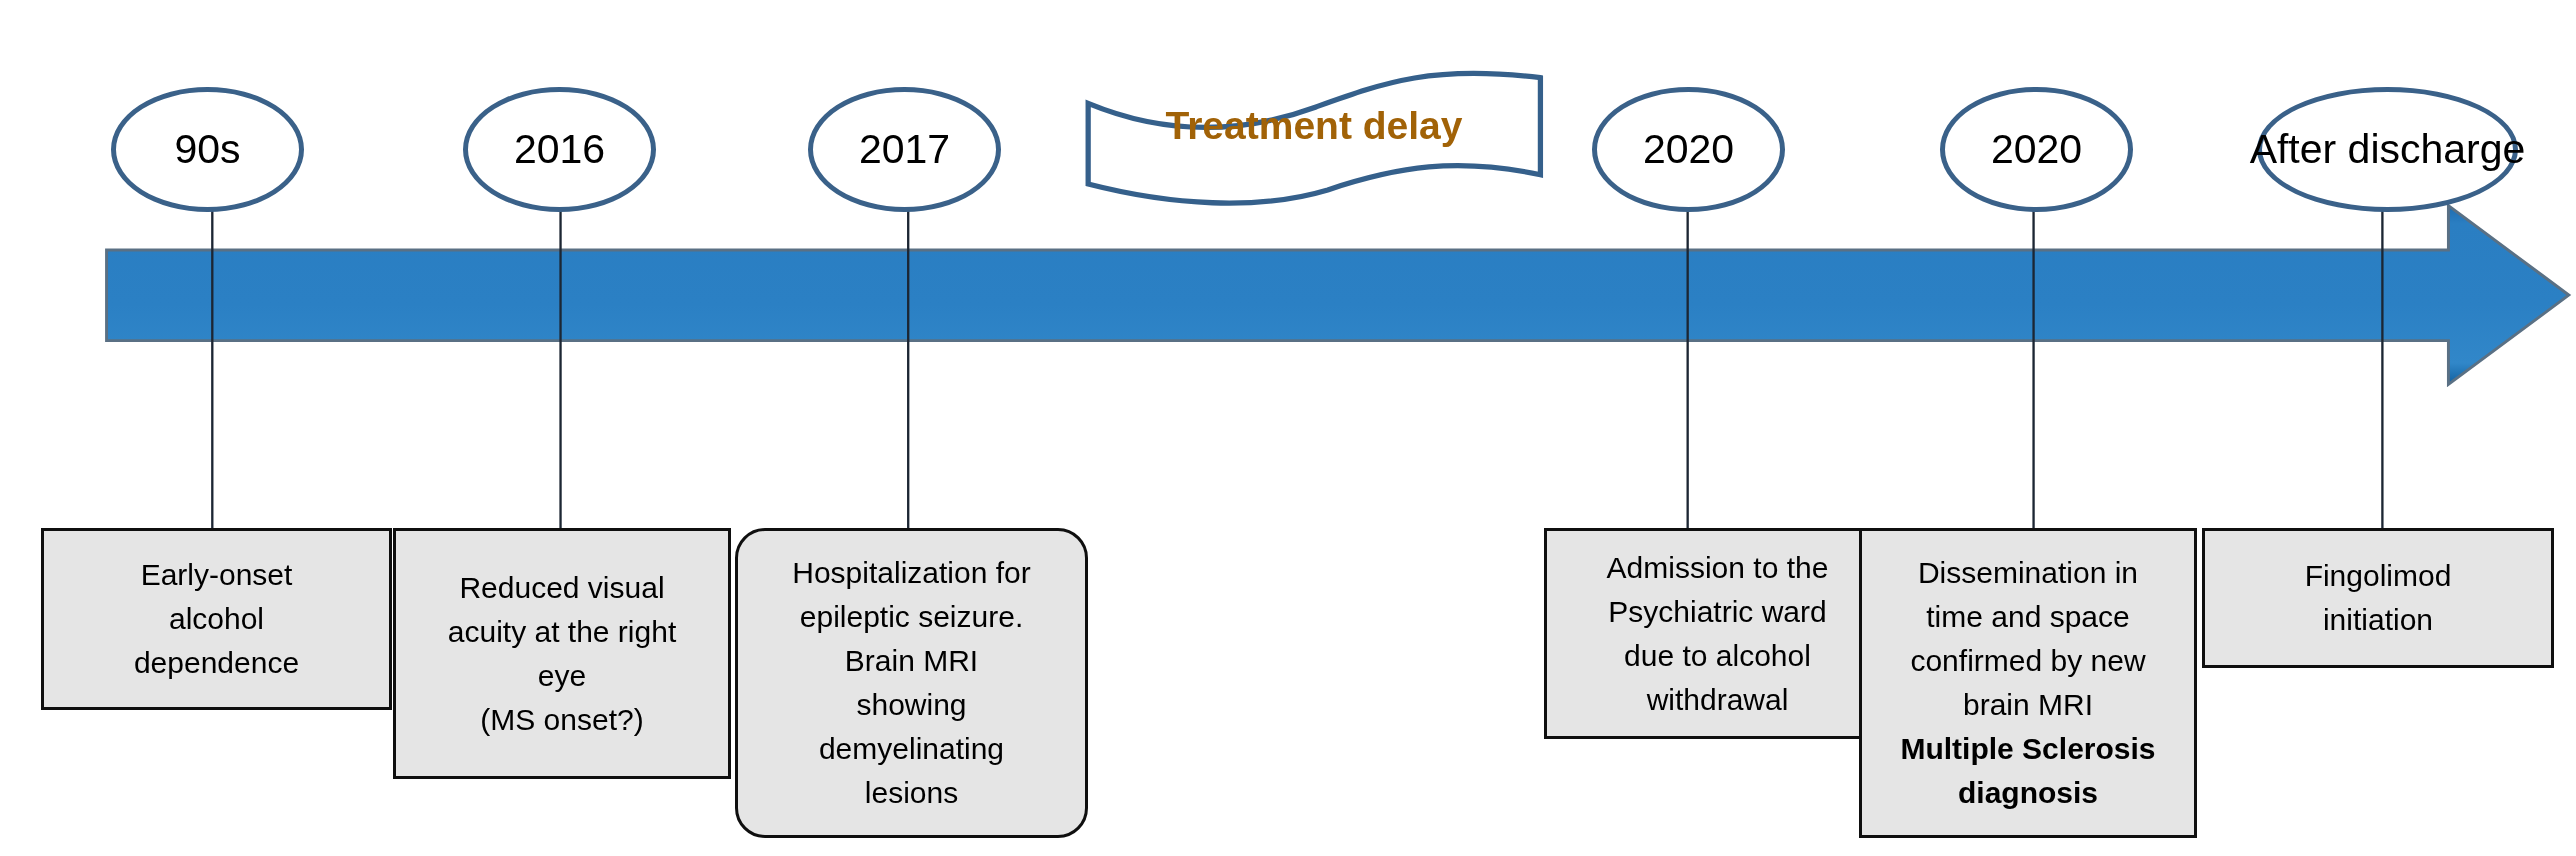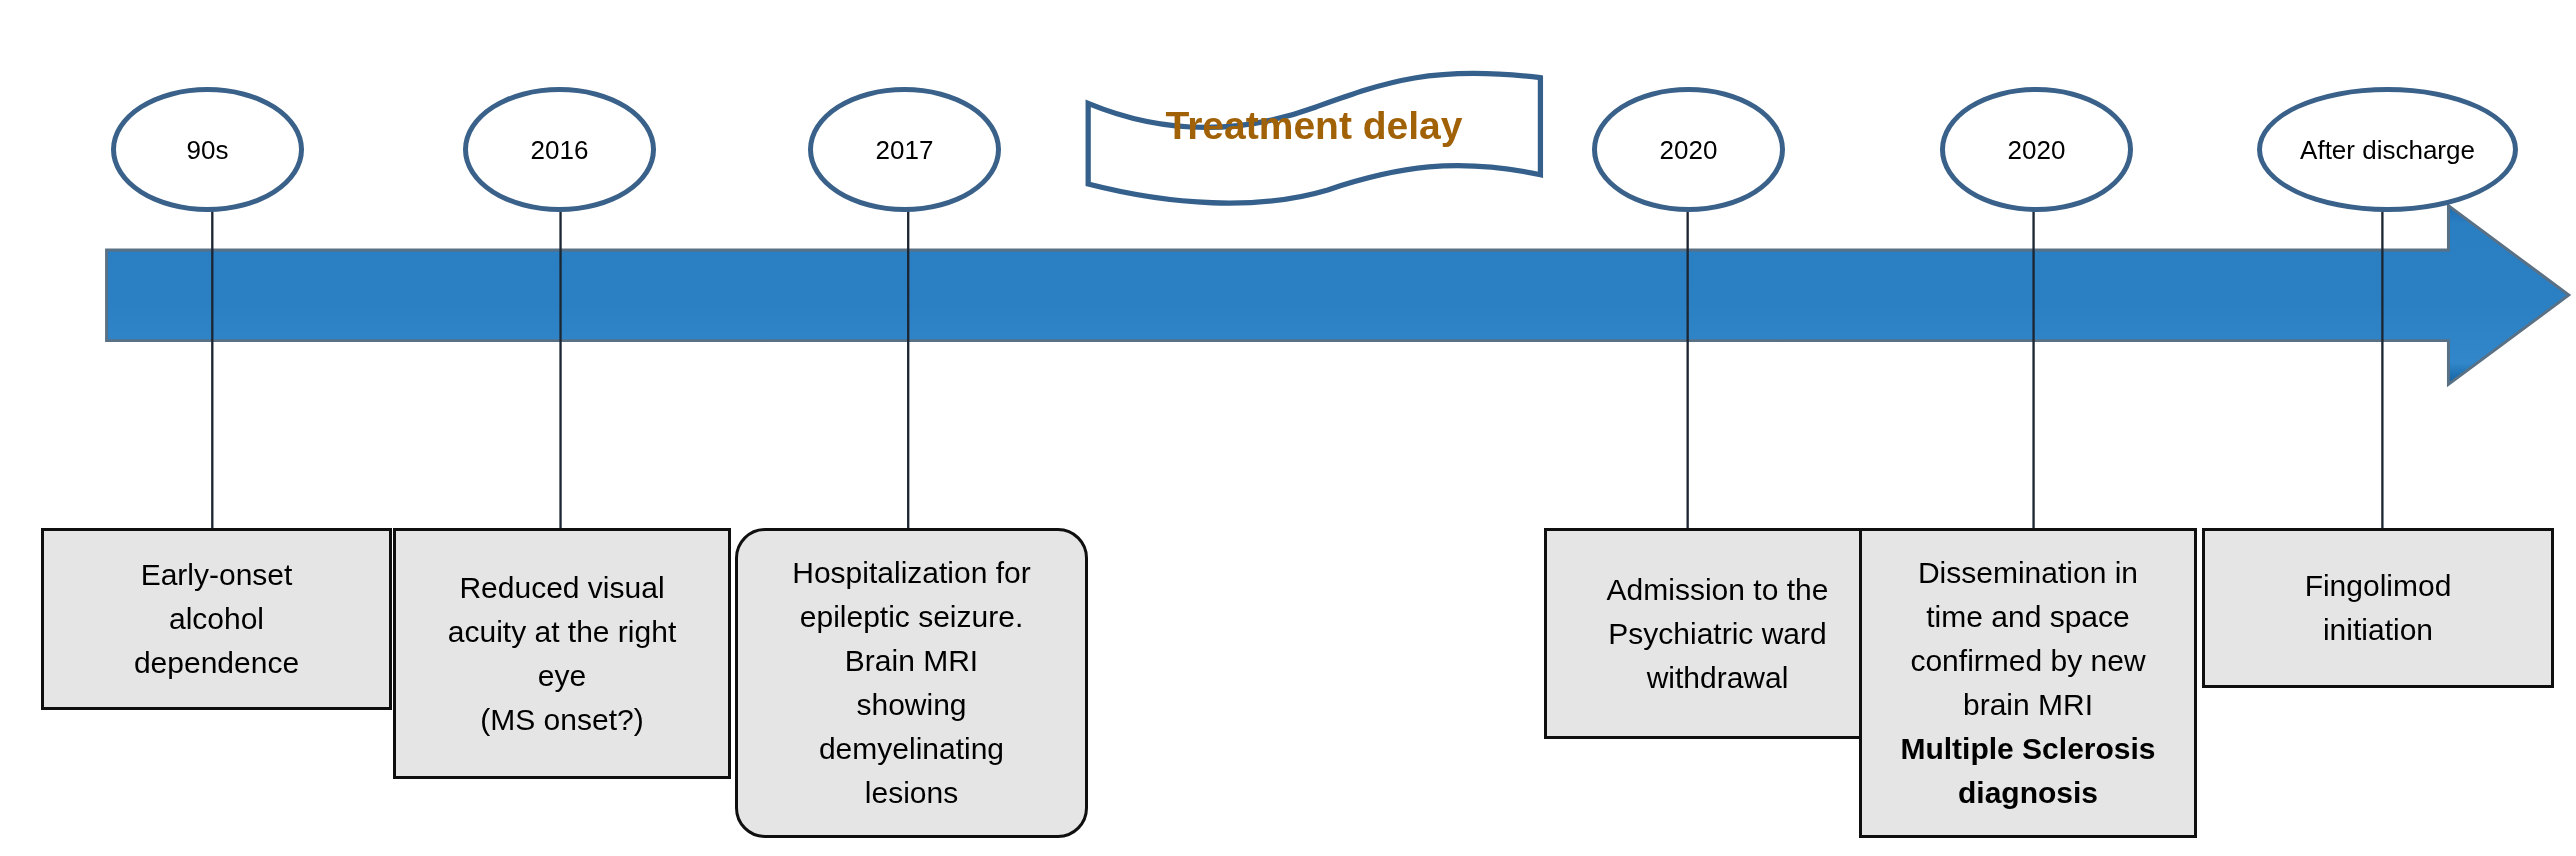--- a/index.html
+++ b/index.html
@@ -18,21 +18,21 @@
   .node {
     position: absolute;
     box-sizing: border-box;
     width: 193px; height: 125px; top: 87px;
     border: 5.8px solid var(--node-outline, #3a6189);
     border-radius: 50%;
     background: #ffffff;
     display: flex; align-items: center; justify-content: center;
     z-index: 3;
   }
-  .node-label { font-size: 26px; line-height: 1; color: #000; white-space: nowrap; }
+  .node-label { font-size: 41px; line-height: 1; color: #000; white-space: nowrap; }
   .n0 { left: 111px; }
   .n1 { left: 463px; }
   .n2 { left: 808px; }
   .n3 { left: 1592px; }
   .n4 { left: 1940px; }
   .n5 { left: 2257px; width: 261px; }
 
   
   .banner-label {
     position: absolute; left: 1082px; top: 56px; width: 464px; height: 140px;
@@ -53,21 +53,21 @@
     text-align: center;
     font-size: 30px; line-height: 44px;
     z-index: 2;
   }
   .event-box .bold { font-weight: bold; }
   .b0 { left: 41px;   width: 351px; height: 182px; }
   .b1 { left: 393px;  width: 338px; height: 251px; }
   .b2 { left: 735px; width: 353px; height: 310px; border-radius: 30px; }
   .b3 { left: 1544px; width: 347px; height: 211px; }
   .b4 { left: 1859px; width: 338px; height: 310px; }
-  .b5 { left: 2202px; width: 352px; height: 160px; }
+  .b5 { left: 2202px; width: 352px; height: 140px; }
 </style>
 </head>
 <body>
 
 <div class="stage">
 
   <svg class="layer" viewBox="0 0 4408 1465">
     <defs>
       <linearGradient id="arrowGrad" x1="0" y1="0" x2="0" y2="1">
         <stop offset="0" stop-color="#1e6cb0"></stop>
@@ -139,20 +139,21 @@
         <div>Brain MRI</div>
         <div>showing</div>
         <div>demyelinating</div>
         <div>lesions</div>
       </div>
   </div>
   <div class="event-box b3">
     <div>
         <div>Admission to the</div>
         <div>Psychiatric ward</div>
+        <div>due to alcohol</div>
         <div>withdrawal</div>
       </div>
   </div>
   <div class="event-box b4">
     <div>
         <div>Dissemination in</div>
         <div>time and space</div>
         <div>confirmed by new</div>
         <div>brain MRI</div>
       </div>

